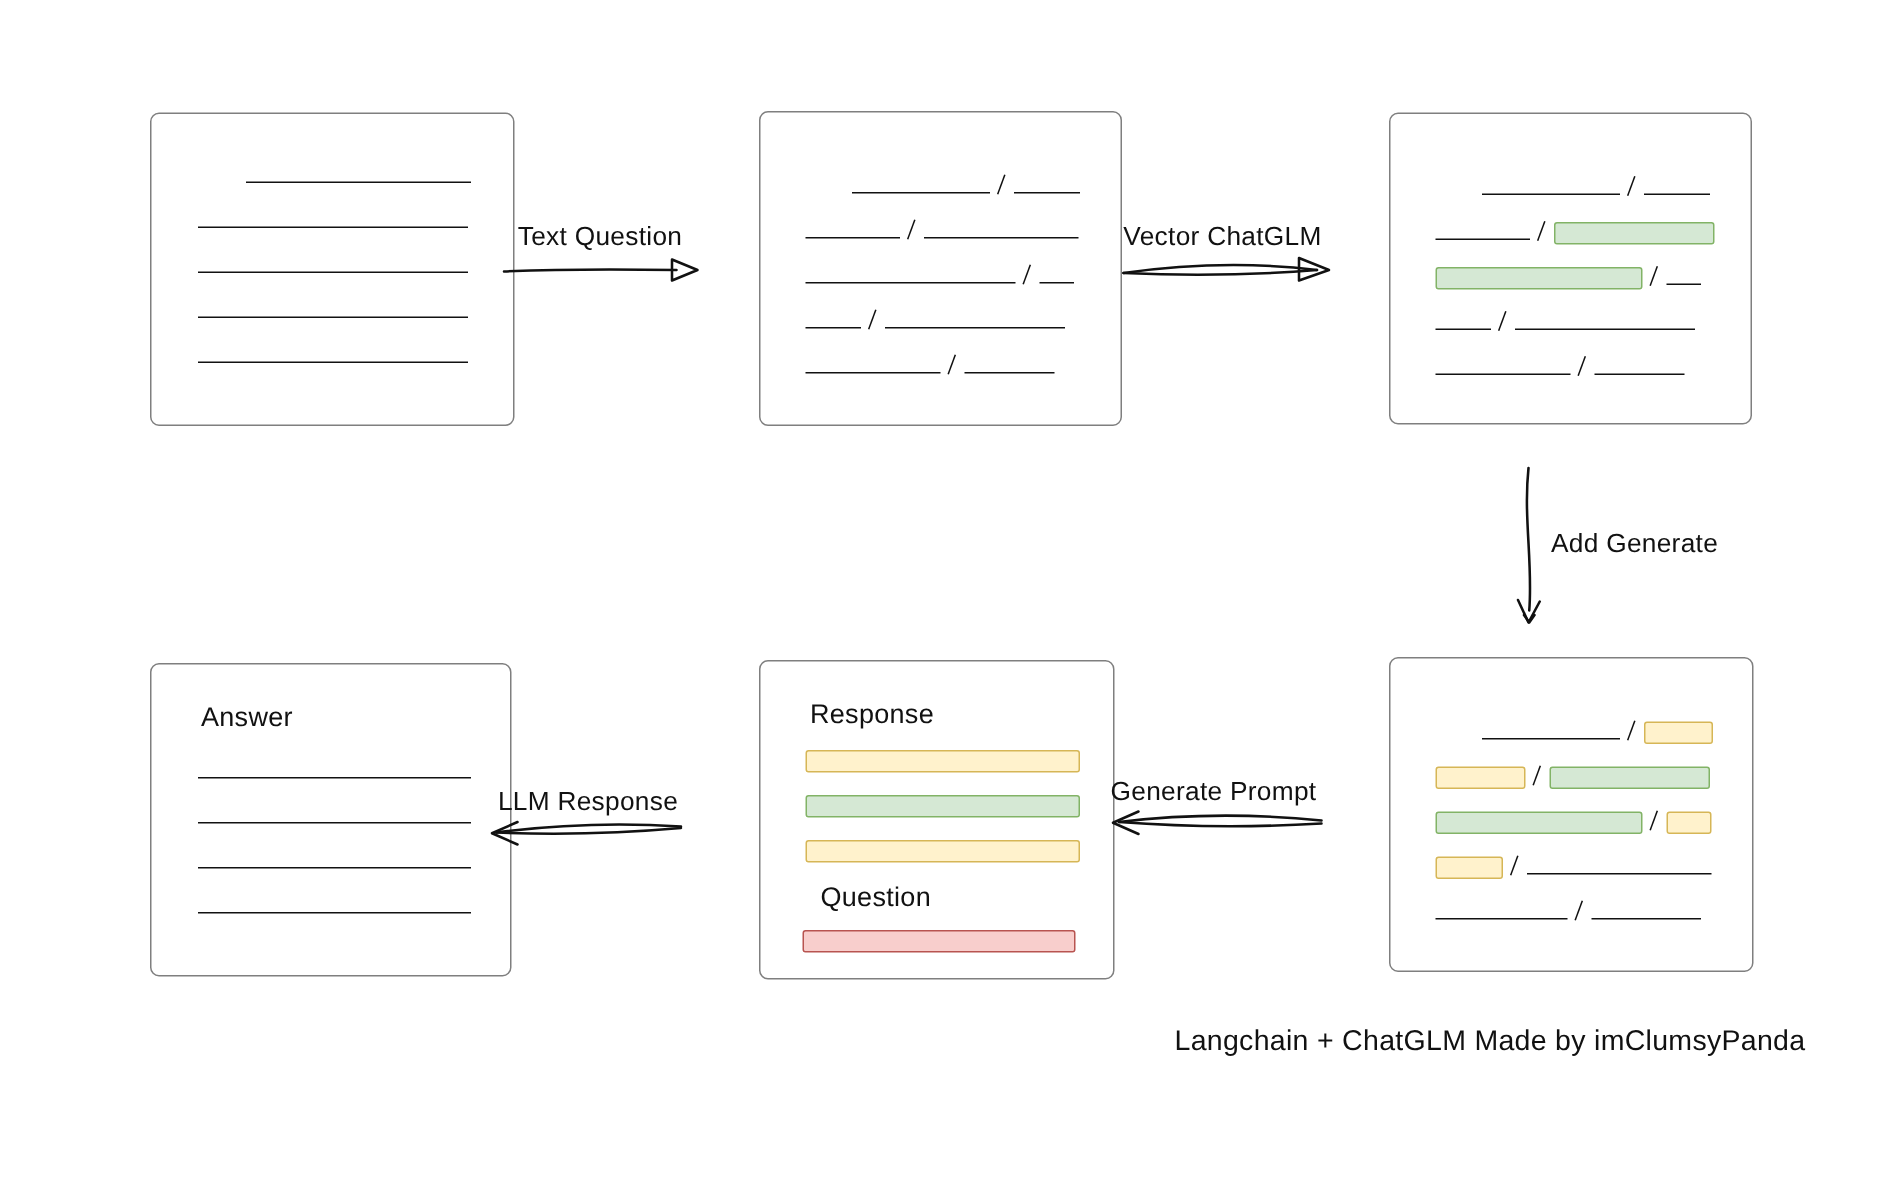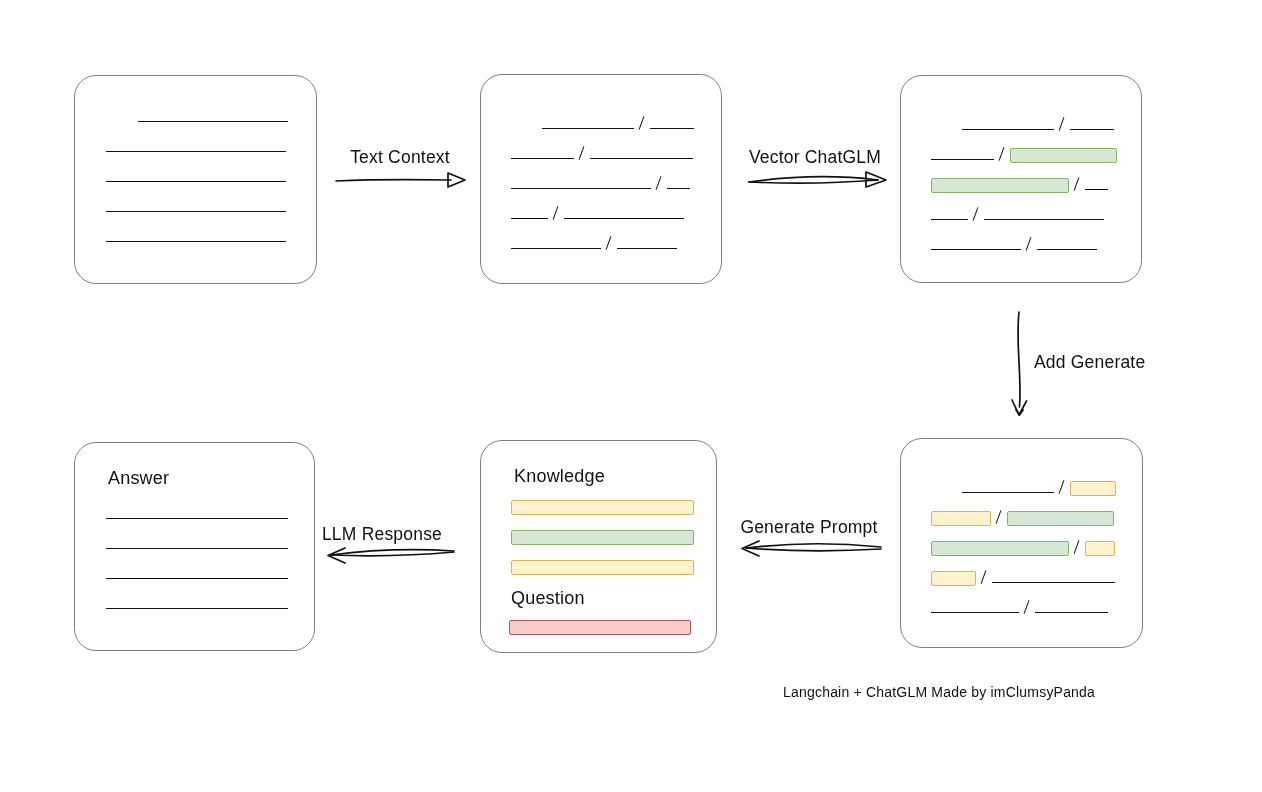--- a/index.html
+++ b/index.html
@@ -1,22 +1,23 @@
 <!DOCTYPE html>
 <html style="--green-fill: #d5e8d4; --green-border: #82b366; --yellow-fill: #fff2cc; --yellow-border: #d6b656; --red-fill: #f8cecc; --red-border: #b85450; --ink: #111111; --box-border: #7f7f7f;"><head>
 <meta charset="utf-8">
 <style>
   html,body{margin:0;padding:0;background:#fff;}
   .canvas{
     position:relative;width:1262px;height:792px;background:#ffffff;overflow:hidden;
     font-family:"Liberation Sans","DejaVu Sans",sans-serif;color:#111;
   }
   .node{
-    position:absolute;border:1.4px solid #7f7f7f;border-radius:22px;background:#fff;
+    position:absolute;border:1.4px solid #7f7f7f;border-radius:6px;background:#fff;
     box-sizing:border-box;
+    margin-left:26px;
   }
   .rows{position:absolute;}
   .row{display:flex;align-items:flex-end;height:30px;}
   .seg{box-sizing:border-box;}
   .seg-line{height:0;border-top:1.6px solid #111;}
   .seg-slash{
     width:0;height:14px;border-left:1.7px solid #111;
     transform:rotate(20deg);margin:0 8px -1px 7px;
   }
   .seg-green{height:15px;border-radius:2px;margin-bottom:-3px;
@@ -24,50 +25,50 @@
   .seg-yellow{height:15px;border-radius:2px;margin-bottom:-3px;
     background:var(--yellow-fill,#fff2cc);border:1.5px solid var(--yellow-border,#d6b656);}
   .seg-red{height:15px;border-radius:2px;margin-bottom:-3px;
     background:var(--red-fill,#f8cecc);border:1.5px solid var(--red-border,#b85450);}
   .lbl{
     position:absolute;font-size:17.5px;font-weight:500;letter-spacing:.2px;white-space:nowrap;
   }
   .lbl.centered{text-align:center;}
   .inbox-lbl{position:absolute;font-size:18px;font-weight:500;letter-spacing:.2px;}
   .caption{
-    position:absolute;left:783px;top:684px;font-size:14px;font-weight:500;letter-spacing:.2px;
+    position:absolute;left:783px;top:684px;font-size:19px;font-weight:500;letter-spacing:.2px;
     white-space:nowrap;
   }
   svg.arrows{position:absolute;left:0;top:0;pointer-events:none;}
   svg.arrows path{stroke:#111;stroke-width:1.7;fill:none;stroke-linecap:round;stroke-linejoin:round;}
 
   
   #doc-box{left:74px;top:75px;width:243px;height:209px;}
   #doc-box .rows{left:31px;top:16px;}
   #chunks-box{left:480px;top:74px;width:242px;height:210px;}
   #chunks-box .rows{left:30px;top:24px;}
   #matched-box{left:900px;top:75px;width:242px;height:208px;}
   #matched-box .rows{left:30px;top:24px;}
   #context-box{left:900px;top:438px;width:243px;height:210px;}
   #context-box .rows{left:30px;top:24px;}
   #prompt-box{left:480px;top:440px;width:237px;height:213px;}
   #prompt-box .k-lbl{left:33px;top:25px;}
   #prompt-box .k-bars{left:30px;top:41px;}
-  #prompt-box .q-lbl{left:30px;top:147px;}
+  #prompt-box .q-lbl{left:40px;top:147px;}
   #prompt-box .q-bars{left:28px;top:161px;}
   #answer-box{left:74px;top:442px;width:241px;height:209px;}
   #answer-box .a-lbl{left:33px;top:25px;}
   #answer-box .rows{left:31px;top:46px;}
 
   
   #ts-lbl{left:336px;top:147px;width:128px;}
   #vs-lbl{left:745px;top:147px;width:140px;}
   #ac-lbl{left:1034px;top:352px;}
   #gp-lbl{left:733px;top:517px;width:152px;text-align:center;}
-  #lr-lbl{left:318px;top:524px;width:128px;}
+  #lr-lbl{left:328px;top:524px;width:128px;}
 </style>
 </head>
 <body>
 
 <div class="canvas">
 
   <div class="node" id="doc-box">
     <div class="rows">
         <div class="row">
           <div class="seg seg-line" style="width: 150px; margin-left: 32px;"></div>
@@ -171,21 +172,21 @@
         </div>
         <div class="row">
           <div class="seg seg-line" style="width: 88px;"></div>
           <div class="seg seg-slash"></div>
           <div class="seg seg-line" style="width: 73px;"></div>
         </div>
       </div>
   </div>
 
   <div class="node" id="prompt-box">
-    <div class="inbox-lbl k-lbl">Knowledge</div>
+    <div class="inbox-lbl k-lbl">Response</div>
     <div class="rows k-bars">
         <div class="row">
           <div class="seg seg-yellow" style="width: 183px;"></div>
         </div>
         <div class="row">
           <div class="seg seg-green" style="width: 183px;"></div>
         </div>
         <div class="row">
           <div class="seg seg-yellow" style="width: 183px;"></div>
         </div>
@@ -209,21 +210,21 @@
         </div>
         <div class="row">
           <div class="seg seg-line" style="width: 182px;"></div>
         </div>
         <div class="row">
           <div class="seg seg-line" style="width: 182px;"></div>
         </div>
       </div>
   </div>
 
-  <div class="lbl centered" id="ts-lbl">Text Context</div>
+  <div class="lbl centered" id="ts-lbl">Text Question</div>
   <div class="lbl centered" id="vs-lbl">Vector ChatGLM</div>
   <div class="lbl" id="ac-lbl">Add Generate</div>
   <div class="lbl centered" id="gp-lbl">Generate Prompt</div>
   <div class="lbl centered" id="lr-lbl">LLM Response</div>
 
   <div class="caption">Langchain + ChatGLM Made by imClumsyPanda</div>
 
   <svg class="arrows" width="1262" height="792" viewBox="0 0 1262 792">
     <g>
       <path d="M336,181 C380,179 418,179.5 451,180"></path>

